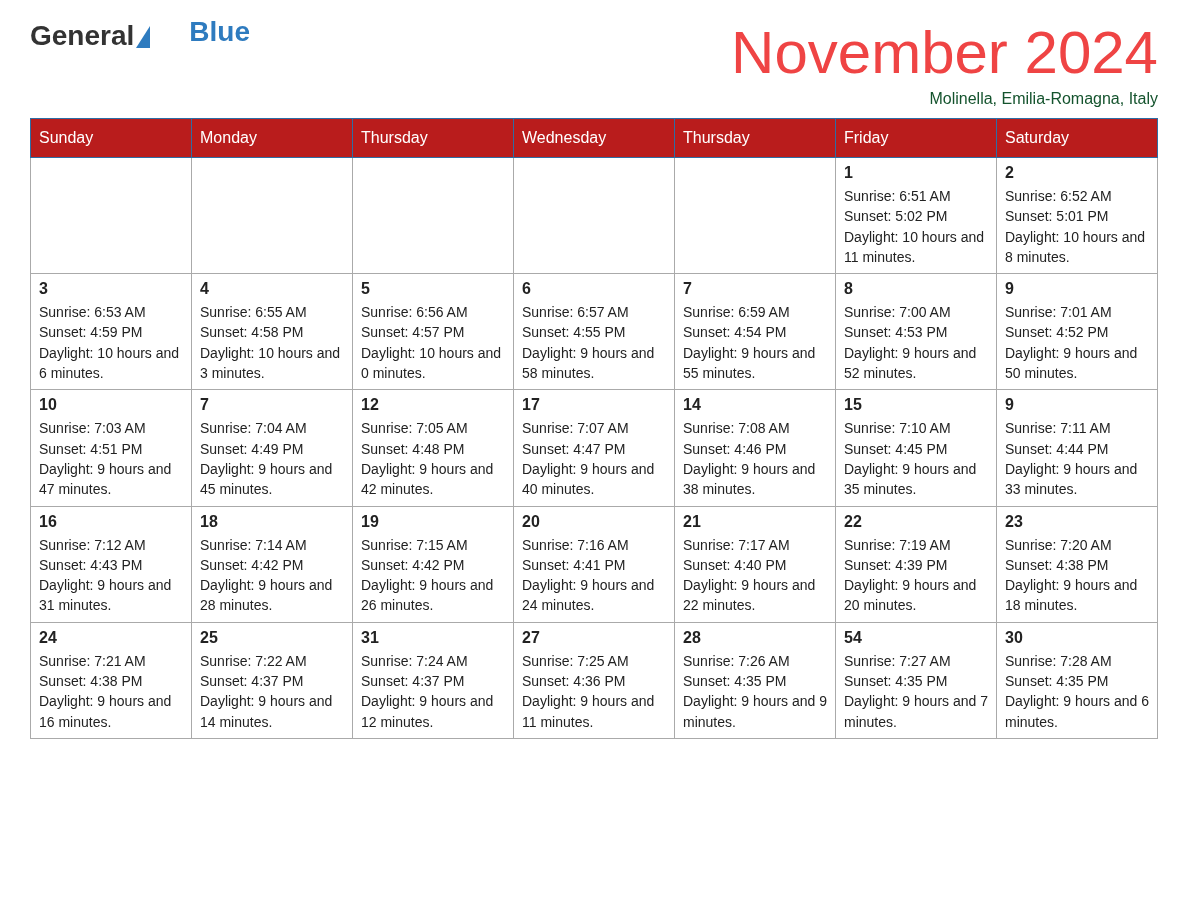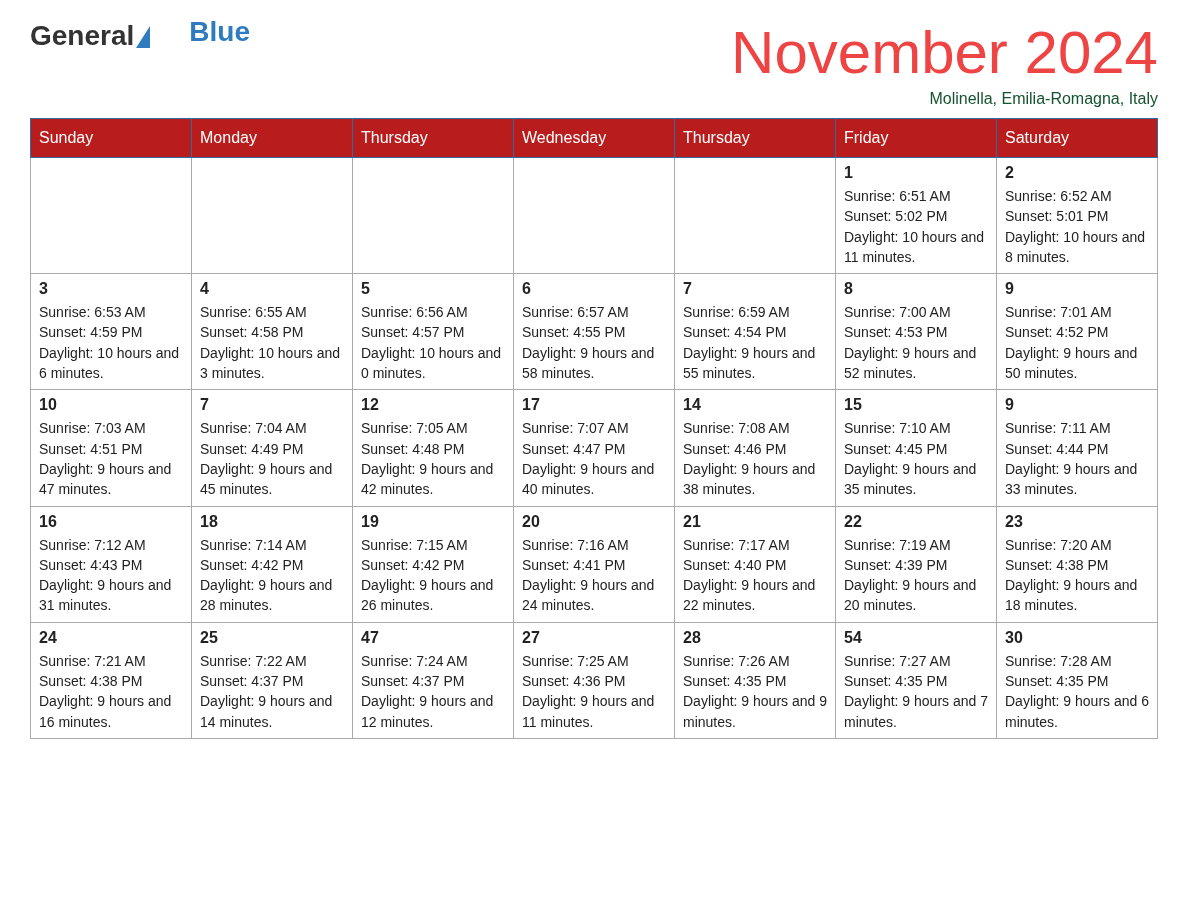--- a/index.html
+++ b/index.html
@@ -241,21 +241,21 @@
       <tr>
         <td>
           <span class="day-number">24</span>
           <div class="day-info">Sunrise: 7:21 AM<br>Sunset: 4:38 PM<br>Daylight: 9 hours and 16 minutes.</div>
         </td>
         <td>
           <span class="day-number">25</span>
           <div class="day-info">Sunrise: 7:22 AM<br>Sunset: 4:37 PM<br>Daylight: 9 hours and 14 minutes.</div>
         </td>
         <td>
-          <span class="day-number">47</span>
+          <span class="day-number">31</span>
           <div class="day-info">Sunrise: 7:24 AM<br>Sunset: 4:37 PM<br>Daylight: 9 hours and 12 minutes.</div>
         </td>
         <td>
           <span class="day-number">27</span>
           <div class="day-info">Sunrise: 7:25 AM<br>Sunset: 4:36 PM<br>Daylight: 9 hours and 11 minutes.</div>
         </td>
         <td>
           <span class="day-number">28</span>
           <div class="day-info">Sunrise: 7:26 AM<br>Sunset: 4:35 PM<br>Daylight: 9 hours and 9 minutes.</div>
         </td>

